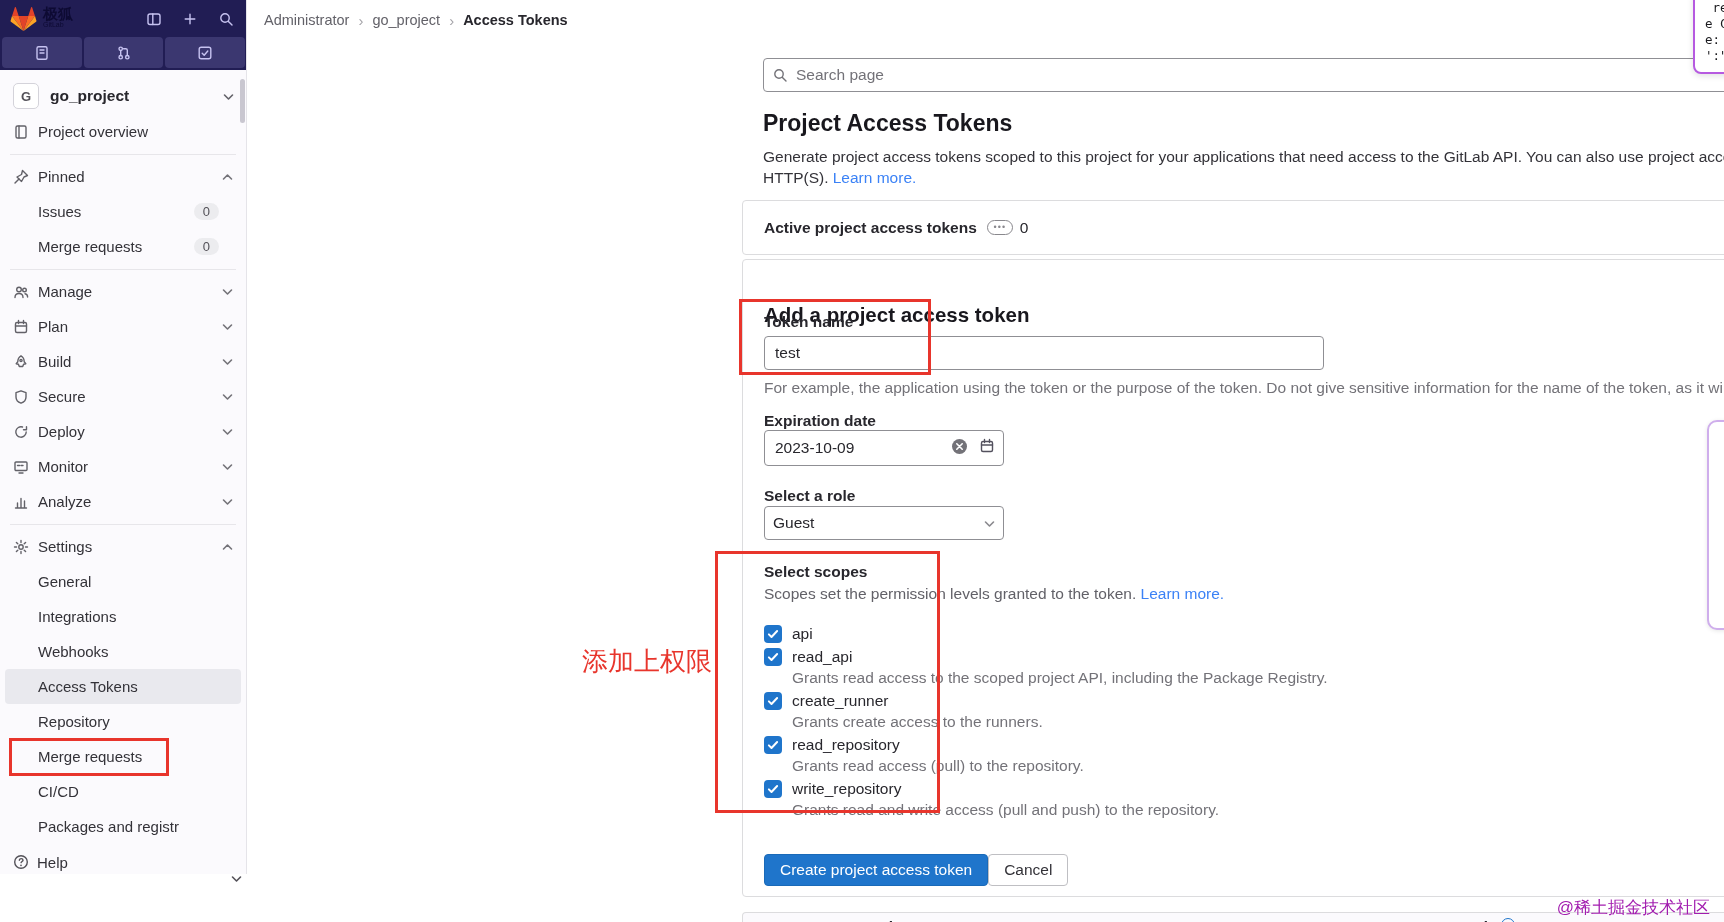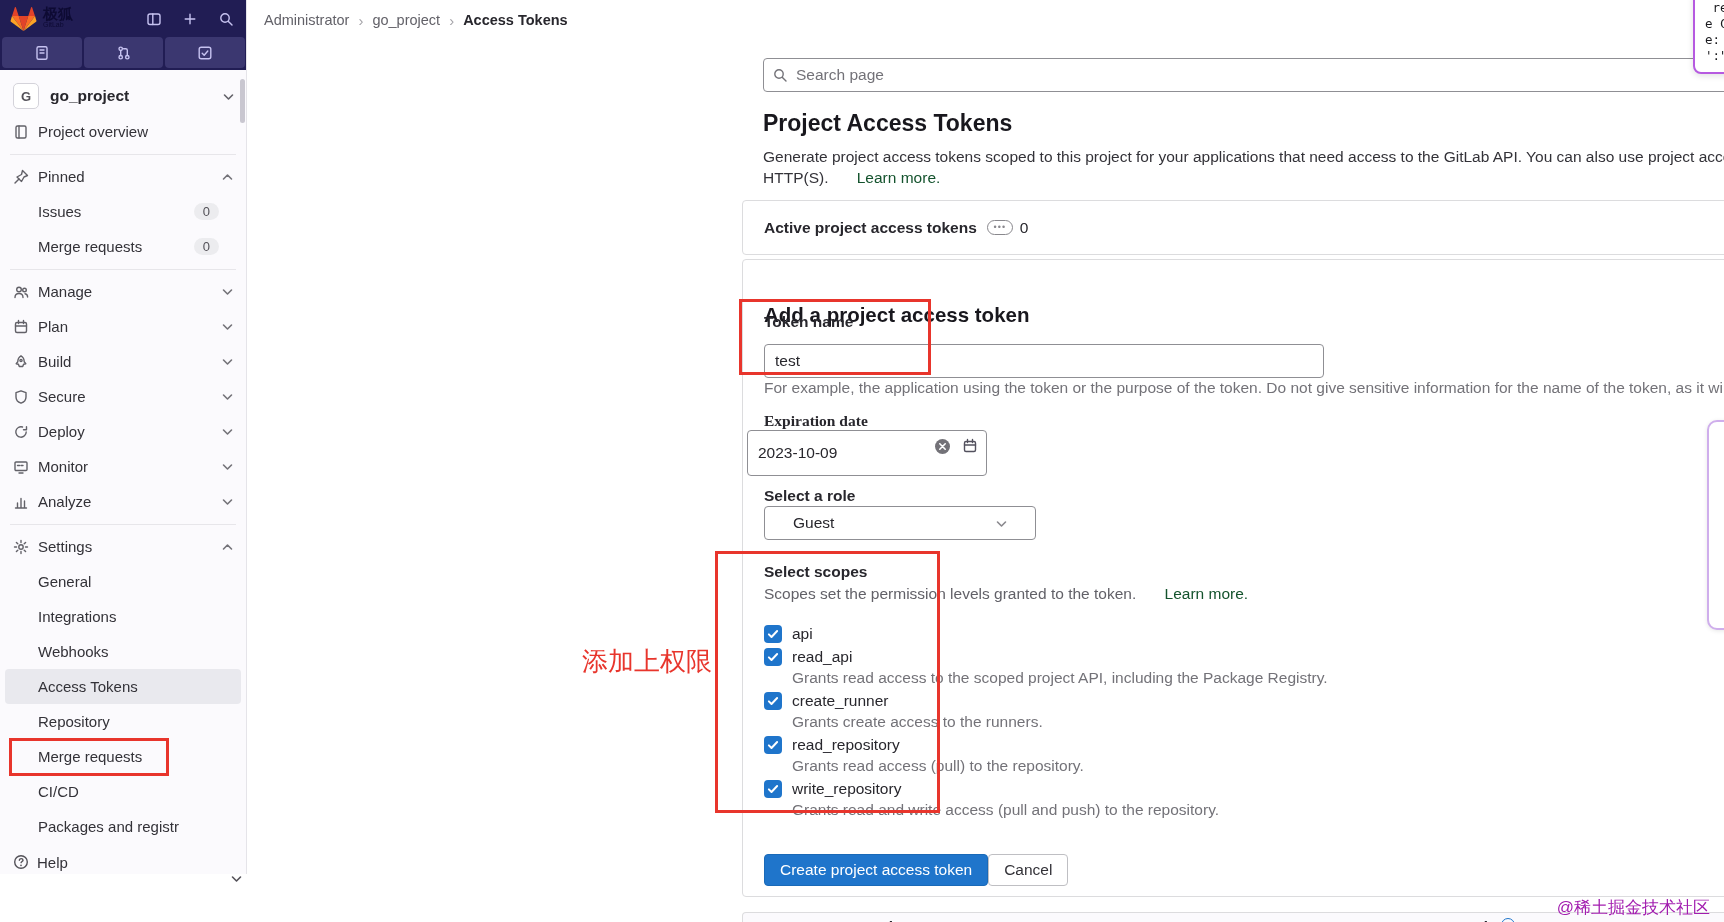--- a/index.html
+++ b/index.html
@@ -48,37 +48,37 @@
 
   
   .search-wrap { position:absolute; left:763px; top:58px; width:980px; height:34px; }
   .search-input { width:100%; height:100%; border:1px solid #8f8f94; border-radius:4px; padding:0 10px 0 32px; font-size:15.5px; font-family:"Liberation Sans",sans-serif; color:#28272d; outline:none; background:#fff; }
   .search-input::placeholder { color:#737278; }
   .search-icon { position:absolute; left:9px; top:9px; color:#737278; }
 
   .page-title { position:absolute; left:763px; top:110px; font-size:23px; font-weight:bold; color:#18171d; white-space:nowrap; }
   .page-desc { position:absolute; left:763px; top:146px; width:1100px; font-size:15.5px; color:#333238; line-height:21px; }
   .page-desc .l1 { white-space:nowrap; display:block; }
-  a.lnk { color:#14532d; text-decoration:none; cursor:pointer;margin-left:24px; }
+  a.lnk { color:#3b82f6; text-decoration:none; cursor:pointer; }
 
   .hcard { position:absolute; left:742px; top:200px; width:1000px; height:55px; border:1px solid #dcdcde; border-radius:4px; background:#fff; display:flex; align-items:center; padding-left:21px; }
   .hcard-label { font-weight:bold; font-size:15.5px; color:#28272d; }
   .pill-ind { display:inline-flex; align-items:center; justify-content:center; width:26px; height:15px; border:1.5px solid #89888d; border-radius:8px; margin:0 7px 0 10px; vertical-align:-2px; color:#89888d; font-size:9px; letter-spacing:1px; line-height:1; }
   .hcard-count { font-size:15.5px; color:#28272d; font-weight:normal; }
 
   .fcard { position:absolute; left:742px; top:259px; width:1000px; height:638px; border:1px solid #dcdcde; border-radius:4px; background:#fff; }
   .fc-heading { position:absolute; top:15px; left:21px; font-size:20.5px; font-weight:bold; color:#18171d; white-space:nowrap;margin-top:28px; }
   .f-label { position:absolute; left:21px; font-size:15.5px; font-weight:bold; color:#28272d; white-space:nowrap; }
-  .text-input { position:absolute; border:1px solid #8f8f94; border-radius:4px; font-size:15.5px; font-family:"Liberation Sans",sans-serif; color:#28272d; padding:0 10px; outline:none; background:#fff;margin-top:8px; }
+  .text-input { position:absolute; border:1px solid #8f8f94; border-radius:4px; font-size:15.5px; font-family:"Liberation Sans",sans-serif; color:#28272d; padding:0 10px; outline:none; background:#fff; }
   .f-help { position:absolute; left:21px; font-size:15.5px; color:#737278; white-space:nowrap; }
-  .date-wrap { position:absolute; left:4px; top:170px; width:240px; height:46px; }
+  .date-wrap { position:absolute; left:21px; top:170px; width:240px; height:36px; }
   .date-input { width:100%; height:100%; border:1px solid #8f8f94; border-radius:4px; font-size:15.5px; font-family:"Liberation Sans",sans-serif; color:#28272d; padding:0 60px 0 10px; outline:none; }
   .date-clear { position:absolute; right:36px; top:8px; cursor:pointer; }
   .date-cal { position:absolute; right:9px; top:8px; color:#53515e; cursor:pointer; }
-  .select-box { position:absolute; left:21px; top:246px; width:272px; height:34px; border:1px solid #8f8f94; border-radius:4px; display:flex; align-items:center; padding:0 28px; cursor:pointer; background:#fff; }
+  .select-box { position:absolute; left:21px; top:246px; width:240px; height:34px; border:1px solid #8f8f94; border-radius:4px; display:flex; align-items:center; padding:0 8px; cursor:pointer; background:#fff; }
   .select-box .sel-val { font-size:15.5px; color:#28272d; }
   .select-box .sel-chev { margin-left:auto; color:#89888d; }
 
   .scopes-wrap { position:absolute; left:21px; top:364px; right:20px; }
   .scope-row { display:flex; gap:10px; margin-bottom:3px; }
   .checkbox { flex:0 0 auto; width:18px; height:18px; margin-top:1px; border-radius:4px; background:#1f75cb; display:flex; align-items:center; justify-content:center; cursor:pointer; }
   .scope-name { font-size:15.5px; color:#28272d; line-height:20px; }
   .scope-desc { font-size:15.5px; color:#737278; line-height:21px; white-space:nowrap; }
 
   .form-btns { position:absolute; left:21px; top:594px; display:flex; }
@@ -415,21 +415,21 @@
     <span class="hcard-count">0</span>
   </div>
 
   <div class="fcard">
     <h2 class="fc-heading">Add a project access token</h2>
 
     <label class="f-label" style="top:53px;">Token name</label>
     <input class="text-input" style="left: 21px; top: 76px; width: 560px; height: 34px;" type="text" value="test">
     <div class="f-help" style="top:119px;">For example, the application using the token or the purpose of the token. Do not give sensitive information for the name of the token, as it will be visible to all project members.</div>
 
-    <label class="f-label" style="top:152px;font-family:Liberation Serif, serif;">Expiration date</label>
+    <label class="f-label" style="top:152px;">Expiration date</label>
     <div class="date-wrap">
       <input class="date-input" type="text" value="2023-10-09" style="">
       <span class="date-clear">
         <svg width="17" height="17" viewBox="0 0 17 17">
             <circle cx="8.5" cy="8.5" r="7.5" fill="#737278"></circle>
             <path d="M5.8 5.8l5.4 5.4M11.2 5.8l-5.4 5.4" stroke="#fff" stroke-width="1.6" stroke-linecap="round"></path>
           </svg>
       </span>
       <span class="date-cal"><svg viewBox="0 0 16 16" width="16" height="16" fill="none" stroke="currentColor" stroke-width="1.4" stroke-linecap="round" stroke-linejoin="round">
             <rect x="2.5" y="3.5" width="11" height="10" rx="1.5"></rect>

